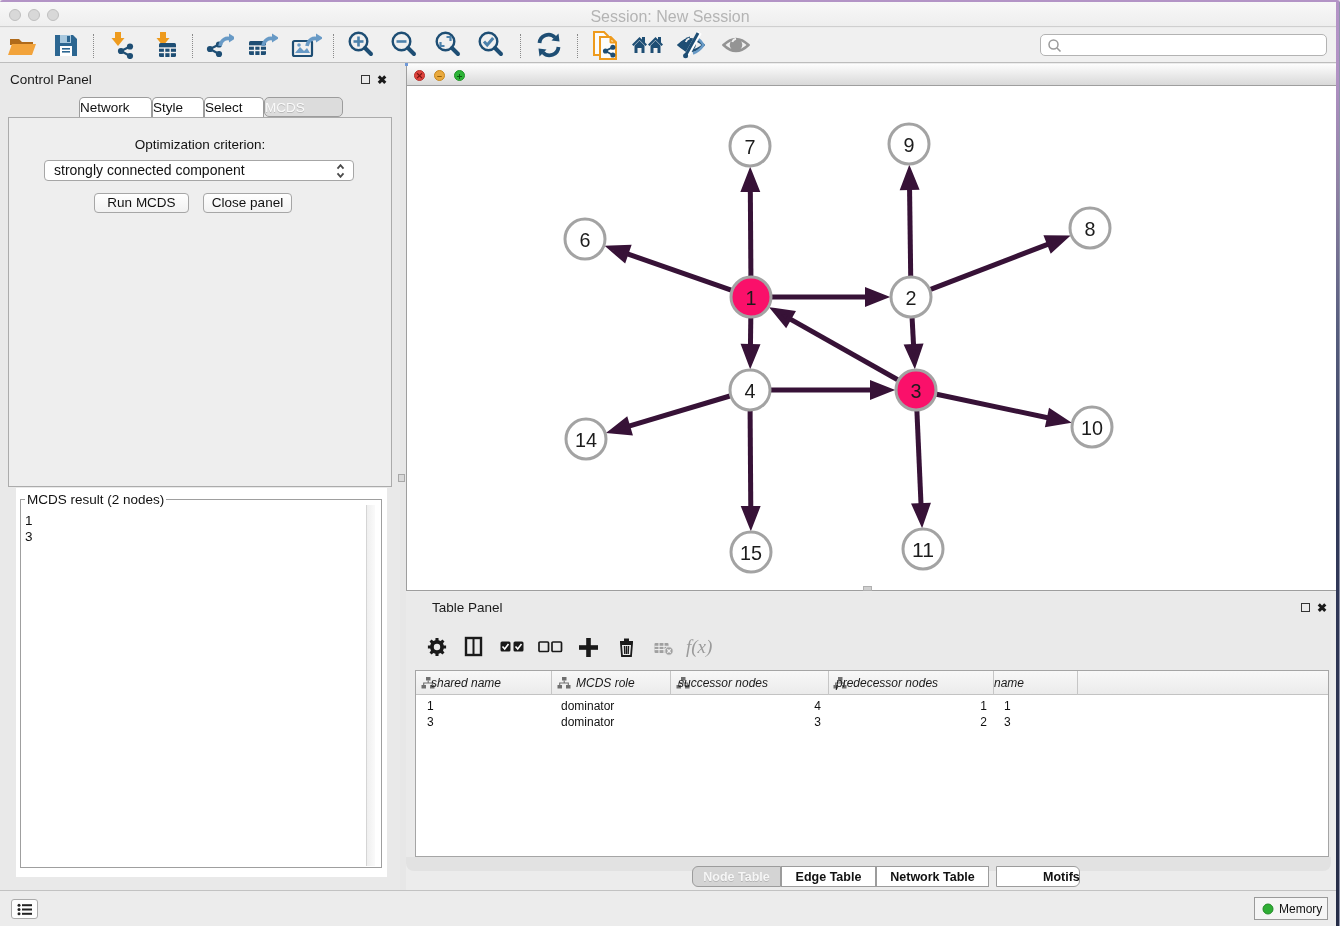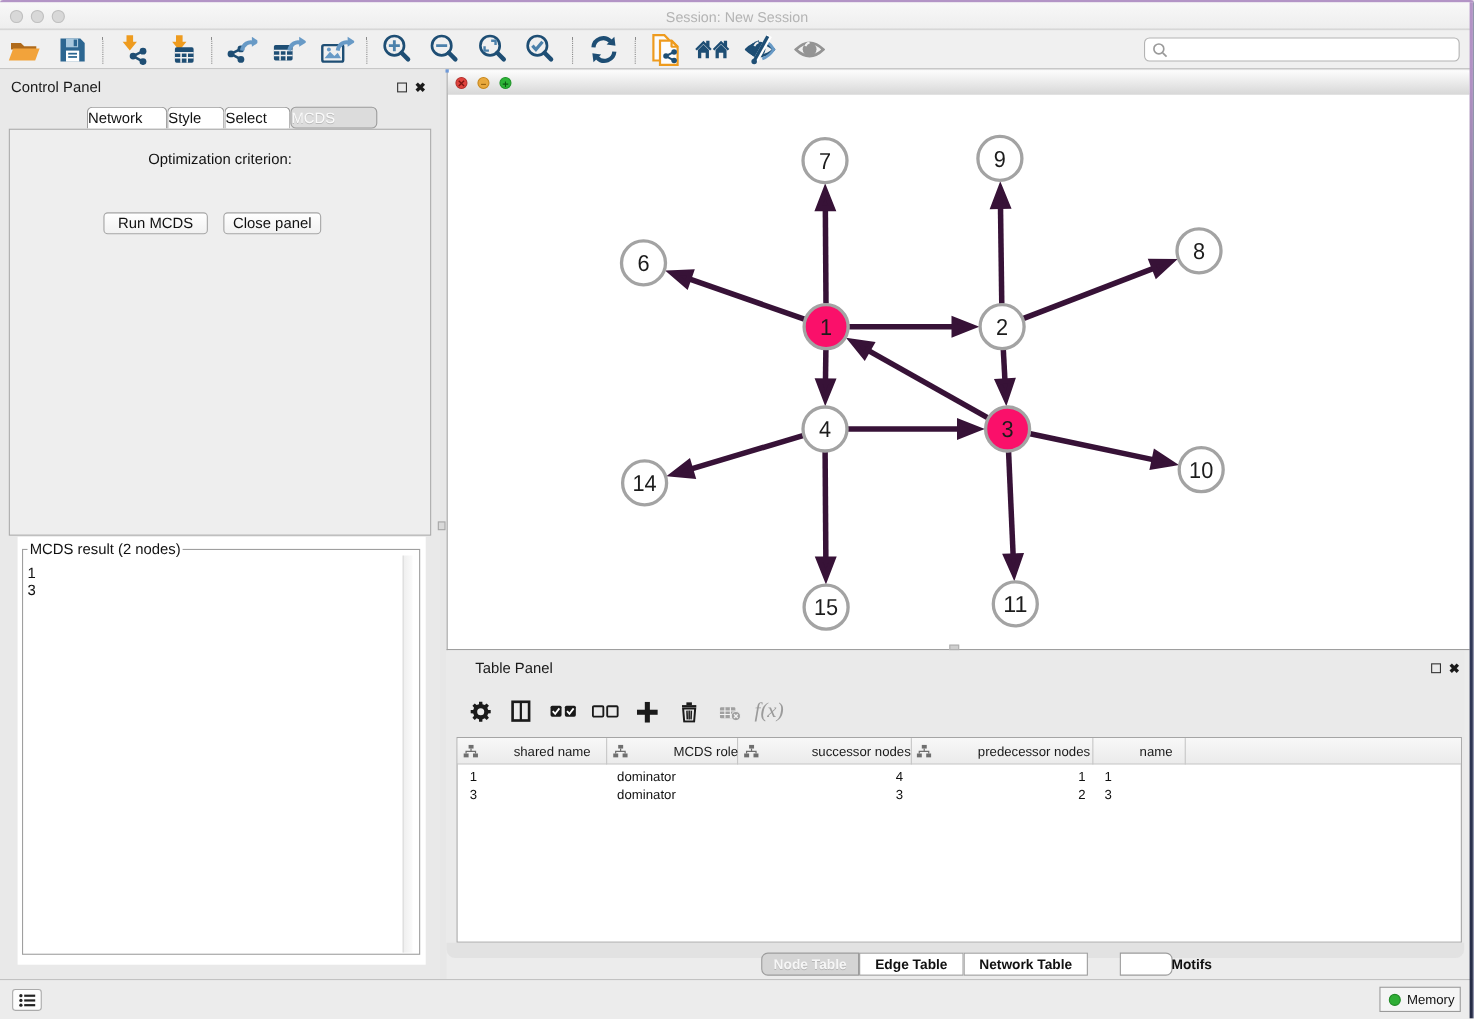--- a/index.html
+++ b/index.html
@@ -4,21 +4,21 @@
 <style>
 * { margin:0; padding:0; box-sizing:border-box; }
 html,body { width:1340px; height:926px; overflow:hidden; }
 body { font-family:"Liberation Sans", sans-serif; background:#ececec; position:relative; }
 .abs { position:absolute; }
 
 
 #purple { left:0; top:0; width:1340px; height:3px; background:#b394c6; border-radius:9px 9px 0 0; }
 #titlebar { left:0; top:2px; width:1340px; height:25px; background:linear-gradient(#f8f8f8,#eeeeee); border-bottom:1px solid #cfcfcf; }
 .tl-gray { width:12px; height:12px; border-radius:50%; background:#d8d8d8; border:1px solid #bfbfbf; position:absolute; top:7px; }
-#wintitle { width:100%; text-align:center; top:6px; font-size:13px; color:#b4b4b4; }
+#wintitle { width:100%; text-align:center; top:6px; font-size:16px; color:#b4b4b4; }
 
 #toolbar { left:0; top:28px; width:1340px; height:35px; background:#f0f0f0; border-bottom:1px solid #bdbdbd; }
 .sep { position:absolute; top:6px; height:24px; width:0; border-left:1px dotted #8a8a8a; }
 .ticon { position:absolute; top:4px; }
 #searchbox { left:1040px; top:6px; width:287px; height:22px; background:#fff; border:1px solid #b3b3b3; border-radius:5px; }
 
 
 #leftpanel { left:0; top:63px; width:400px; height:827px; background:#e9e9e9; }
 .ptitle { font-size:13.5px; color:#1a1a1a; }
 .flicon { position:absolute; width:9px; height:9px; border:1.5px solid #333; background:transparent; }
@@ -47,21 +47,21 @@
 #netname { position:absolute; width:100%; top:4px; text-align:center; font-size:13px; font-weight:600; color:#1a1a1a; }
 #graphsvg { position:absolute; left:0; top:22px; }
 #hhandle { left:863px; top:586px; width:9px; height:5px; background:#cfcfcf; border:1px solid #b0b0b0; }
 
 
 #tablepanel { left:406px; top:592px; width:925px; height:279px; background:#eaeaea; border-radius:0 0 8px 8px; }
 #tptoolbar { position:absolute; left:0; top:0; width:100%; height:100%; }
 #dtable { position:absolute; left:9px; top:78px; width:914px; height:187px; background:#fff; border:1px solid #a5a5a5; }
 #thead { position:absolute; left:0; top:0; width:100%; height:24px; background:linear-gradient(#f8f8f8,#ebebeb); border-bottom:1px solid #c3c3c3; }
 .hdiv { position:absolute; top:0; height:24px; width:0; border-left:1px solid #c6c6c6; }
-.hcell { position:absolute; top:5px; font-size:12px; color:#1a1a1a; text-align:right; }
+.hcell { position:absolute; top:5px; font-size:12px; color:#1a1a1a; text-align:left;font-style:italic; }
 .hicon { position:absolute; top:6px; }
 .trow { position:absolute; font-size:12px; color:#111; height:16px; line-height:16px; }
 #tabstrip { position:absolute; left:0; bottom:0; width:100%; height:14px; background:#e2e2e2; border-radius:0 0 8px 8px; }
 .btab { position:absolute; top:274px; height:21px; background:#fff; border:1px solid #9c9c9c; font-size:12.5px; font-weight:600; color:#111; text-align:center; line-height:20px; }
 
 
 #statusbar { left:0; top:890px; width:1340px; height:36px; background:#ececec; border-top:1px solid #c2c2c2; }
 #listbtn { left:11px; top:899px; width:27px; height:20px; background:#fdfdfd; border:1px solid #ababab; border-radius:3px; }
 #membtn { left:1254px; top:897px; width:74px; height:23px; background:#f5f5f5; border:1px solid #9a9a9a; font-size:12px; color:#111; }
 </style>
@@ -221,20 +221,24 @@
 <div class="abs" id="leftpanel">
   <div class="abs ptitle" style="left:10px; top:9px;">Control Panel</div>
   <div class="flicon" style="left:361px; top:12px;"></div>
   <div class="xicon" style="left:377px; top:11px;">✖</div>
   <div class="tab" style="left:79px; top:34px; width:73px;">Network</div>
   <div class="tab" style="left:152px; top:34px; width:52px;">Style</div>
   <div class="tab" style="left:204px; top:34px; width:60px;">Select</div>
   <div class="tab" id="tabmcds" style="left:264px; top:34px; width:79px;">MCDS</div>
   <div class="abs" id="cpcontent"></div>
   <div class="abs" id="optlabel">Optimization criterion:</div>
+  <div class="abs" id="dropdown">strongly connected component<svg style="position:absolute; right:8px; top:3px;" width="9" height="14" viewBox="0 0 9 14">
+        <path d="M1.5,4.7 L4.5,1.2 L7.5,4.7" fill="none" stroke="#4a4a4a" stroke-width="1.8"></path>
+        <path d="M1.5,9.3 L4.5,12.8 L7.5,9.3" fill="none" stroke="#4a4a4a" stroke-width="1.8"></path>
+      </svg></div>
   <div class="btn" style="left:94px; top:130px; width:95px;">Run MCDS</div>
   <div class="btn" style="left:203px; top:130px; width:89px;">Close panel</div>
   <div class="abs" id="resultpanel">
     <div id="fieldset">
       <div id="legend">MCDS result (2 nodes)</div>
       <div id="resitems">1<br>3</div>
       <div id="resscroll"></div>
     </div>
   </div>
 </div>
@@ -427,21 +431,21 @@
         <span class="abs" style="left:145px;">dominator</span>
         <span class="abs" style="left:330px; width:75px; text-align:right;">3</span>
         <span class="abs" style="left:500px; width:71px; text-align:right;">2</span>
         <span class="abs" style="left:588px;">3</span>
       </div>
   </div>
   <div id="tabstrip"></div>
   <div class="btab" style="left:286px; width:89px; border-radius:6px 0 0 6px; background:#d4d4d4; color:#f6f6f6; text-shadow:0 1px 0 #b5b5b5;">Node Table</div>
   <div class="btab" style="left:375px; width:95px;">Edge Table</div>
   <div class="btab" style="left:470px; width:113px;">Network Table</div>
-  <div class="btab" style="left:612px; width:48px; border-radius:0 6px 6px 0;padding-left:46px;">Motifs</div>
+  <div class="btab" style="left:590px; width:84px; border-radius:0 6px 6px 0;padding-left:46px;">Motifs</div>
 </div>
 
 <div class="abs" id="statusbar"></div>
 <div class="abs" id="listbtn">
     <svg style="position:absolute;left:5px;top:3px;" width="16" height="13" viewBox="0 0 16 13">
       <g fill="#222">
         <circle cx="2" cy="2.2" r="1.5"></circle>
         <circle cx="2" cy="6.5" r="1.5"></circle>
         <circle cx="2" cy="10.8" r="1.5"></circle>
         <rect x="5" y="1.2" width="10" height="2"></rect>

